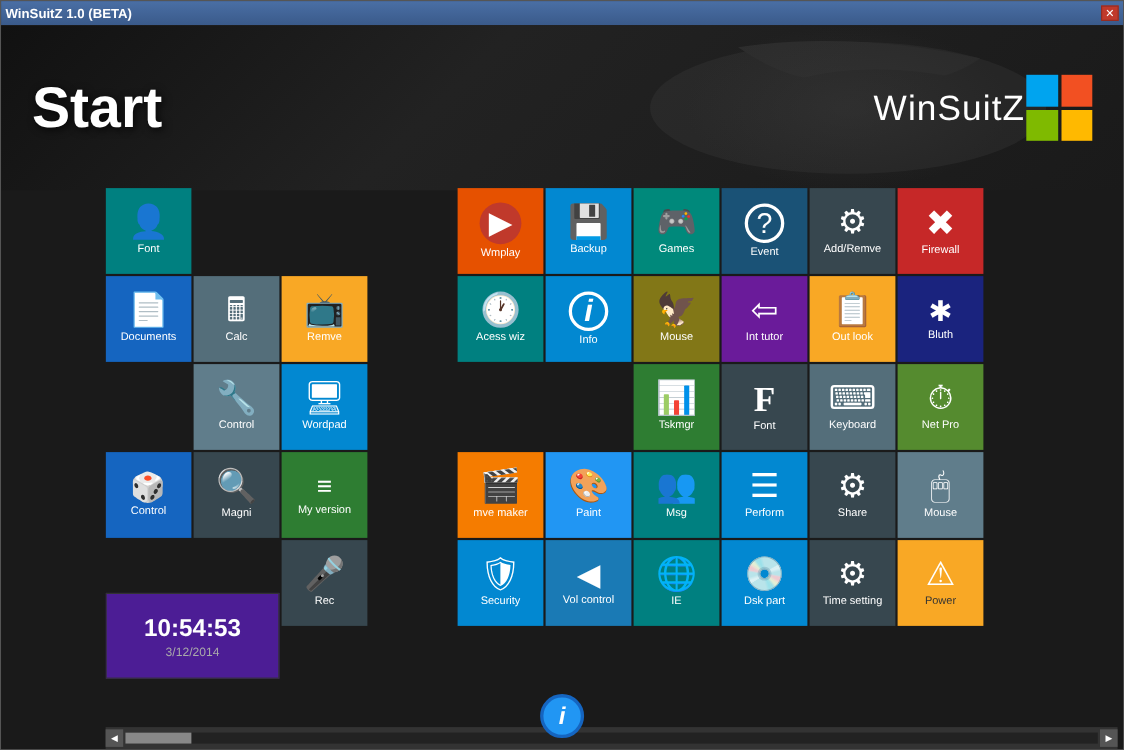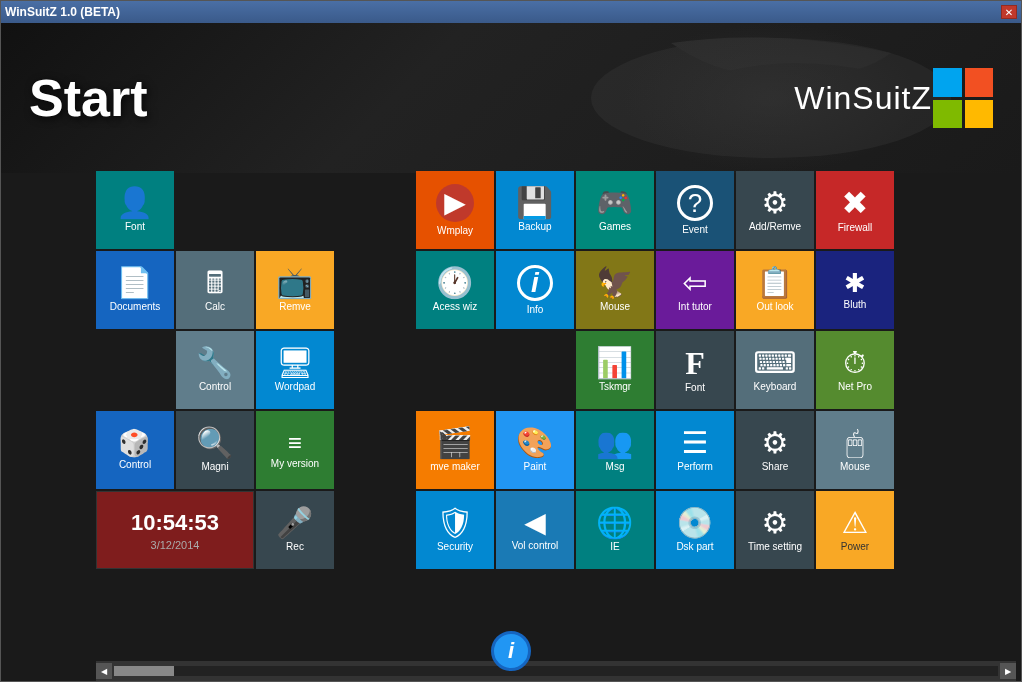--- a/index.html
+++ b/index.html
@@ -470,21 +470,21 @@
         <div class="tile grey-dark" style="grid-column:9;grid-row:4;">
           <span class="tile-icon">⚙</span>
           <span class="tile-label">Share</span>
         </div>
 
         <div class="tile grey-text" style="grid-column:10;grid-row:4;">
           <span class="tile-icon">🖱</span>
           <span class="tile-label">Mouse</span>
         </div>
 
-        <div class="tile clock-tile wide-tile" style="grid-column:1/span 2;grid-row:5;background:#7f1d1d;border:1px solid #333;">
+        <div class="tile clock-tile wide-tile" style="grid-column:1/span 2;grid-row:5;background:#4c1d95;border:1px solid #333;margin-top:48px;">
           <span style="font-size:22px;font-weight:bold;color:white;">10:54:53</span>
           <span style="font-size:11px;color:#aaa;">3/12/2014</span>
         </div>
 
         <div class="tile grey-dark" style="grid-column:3;grid-row:5;">
           <span class="tile-icon">🎤</span>
           <span class="tile-label">Rec</span>
         </div>
 
         <div style="grid-column:4;grid-row:5;"></div>

